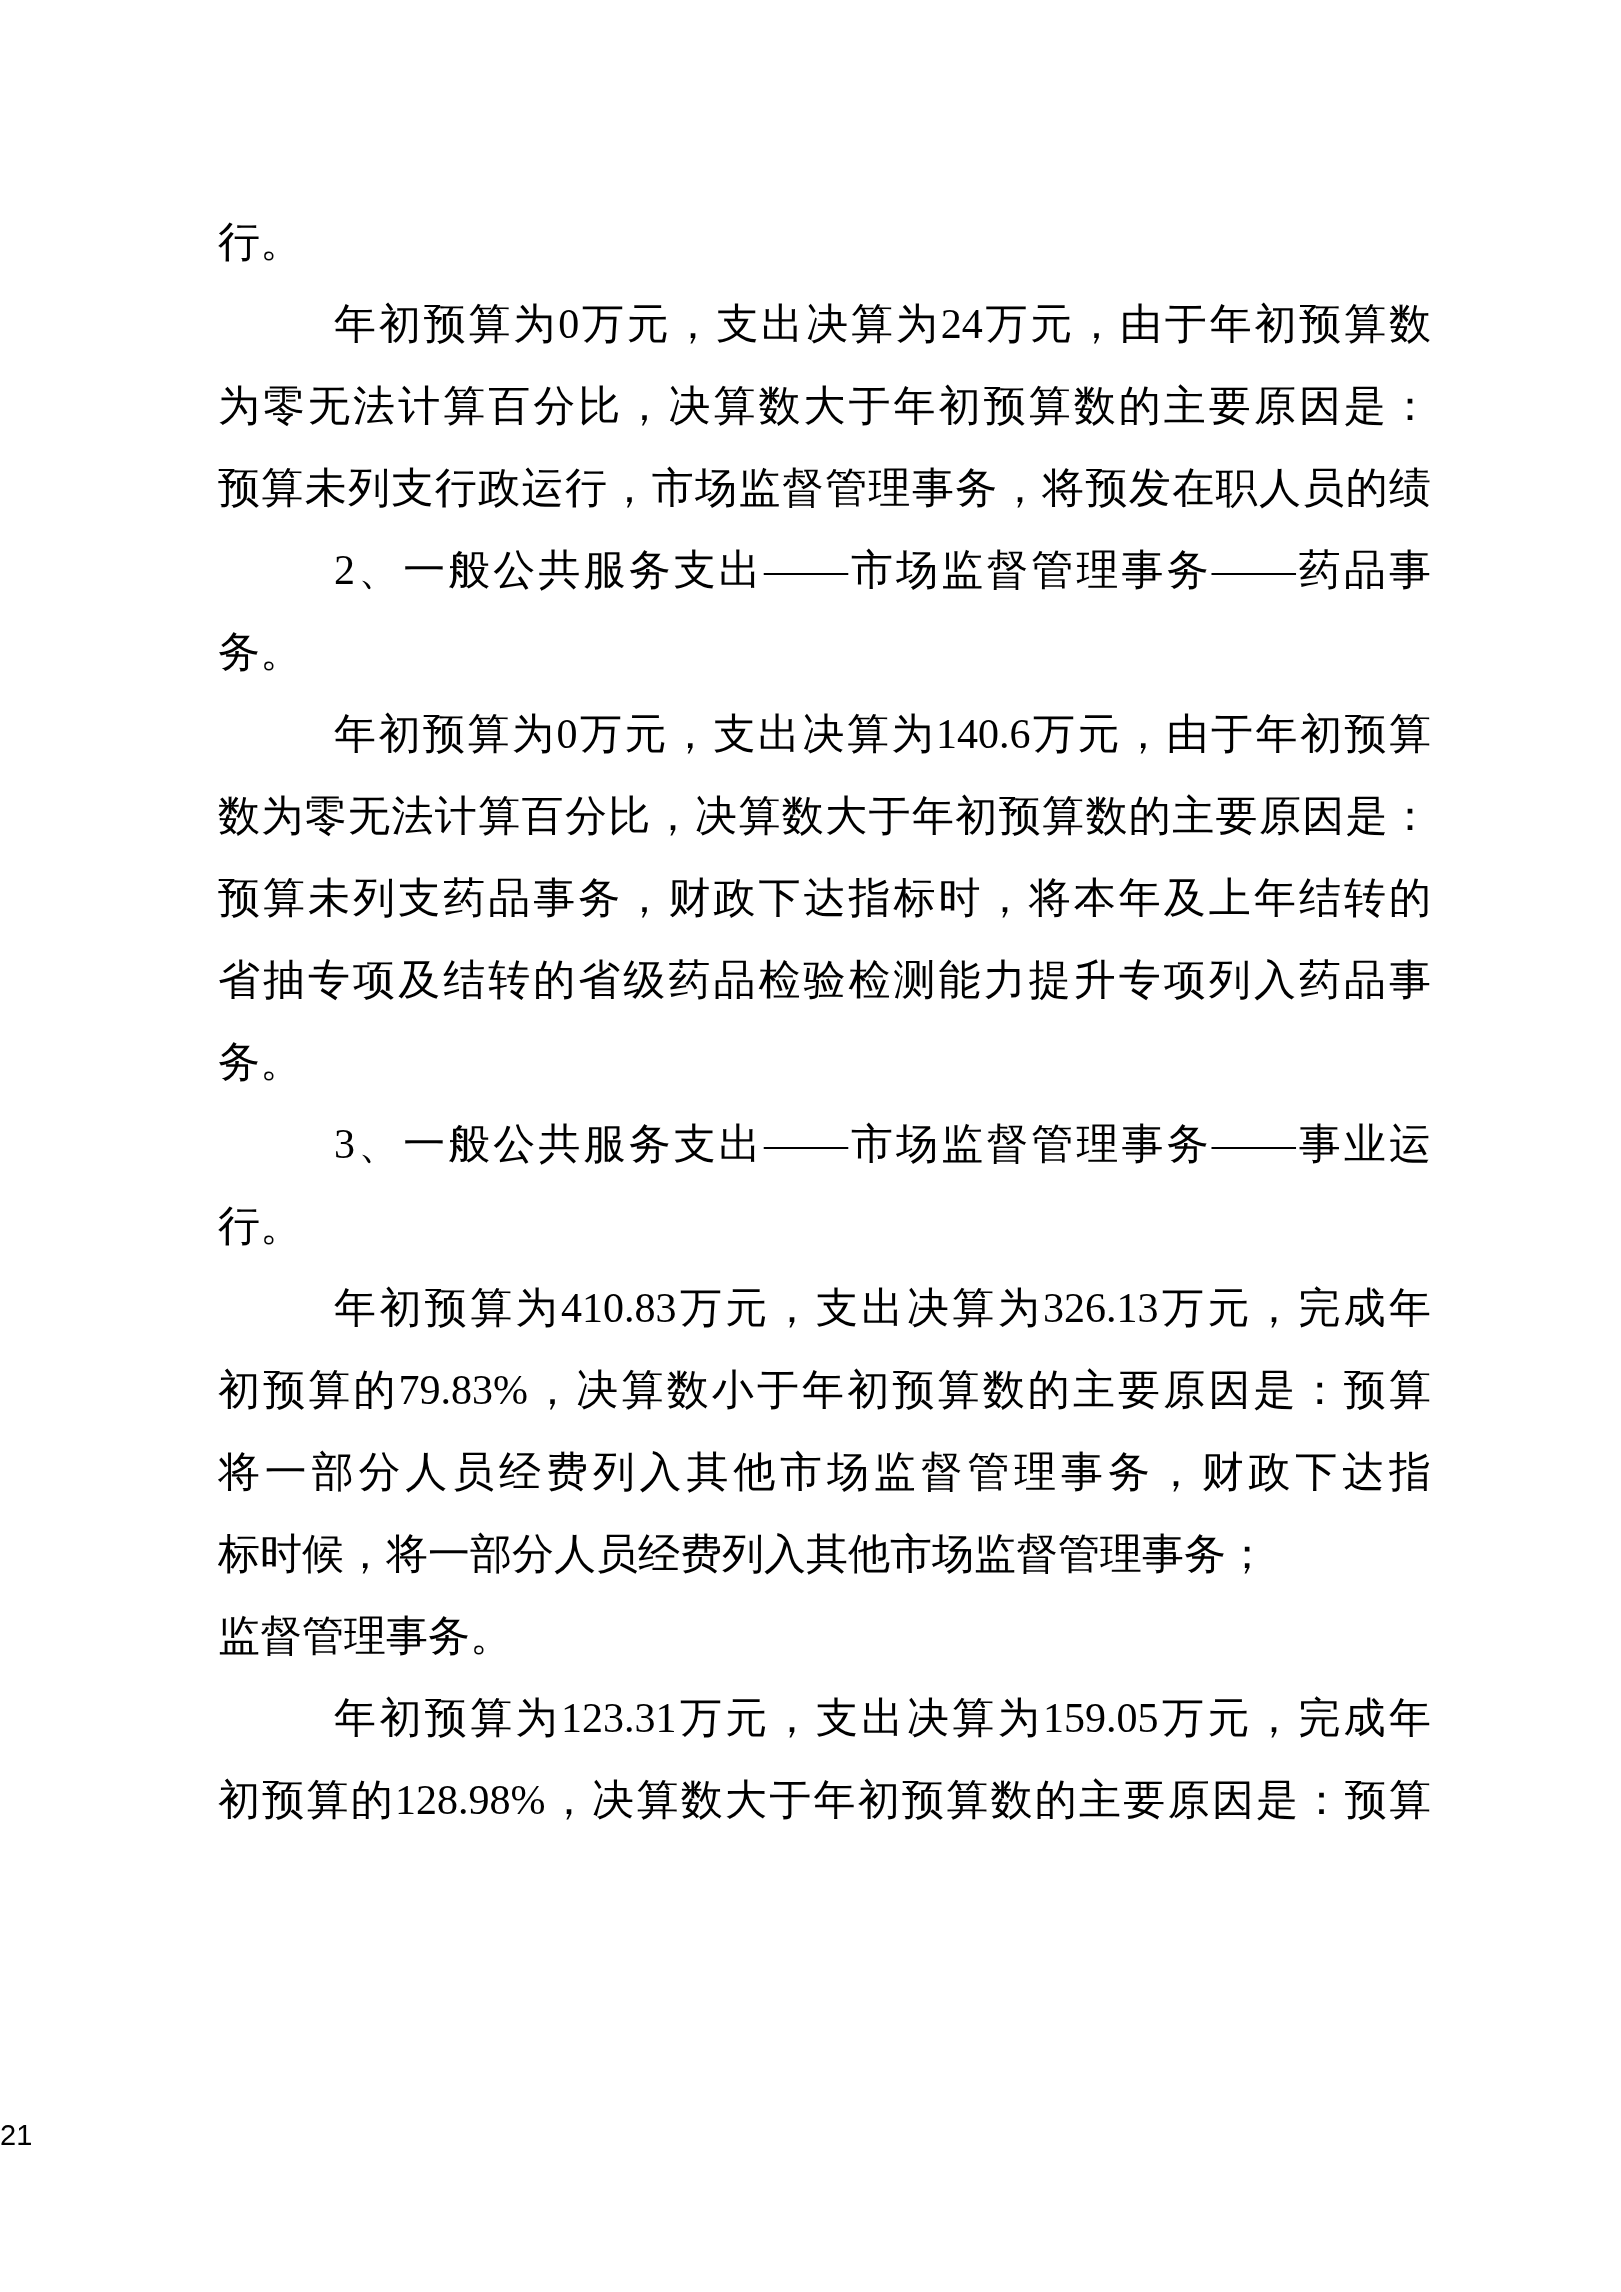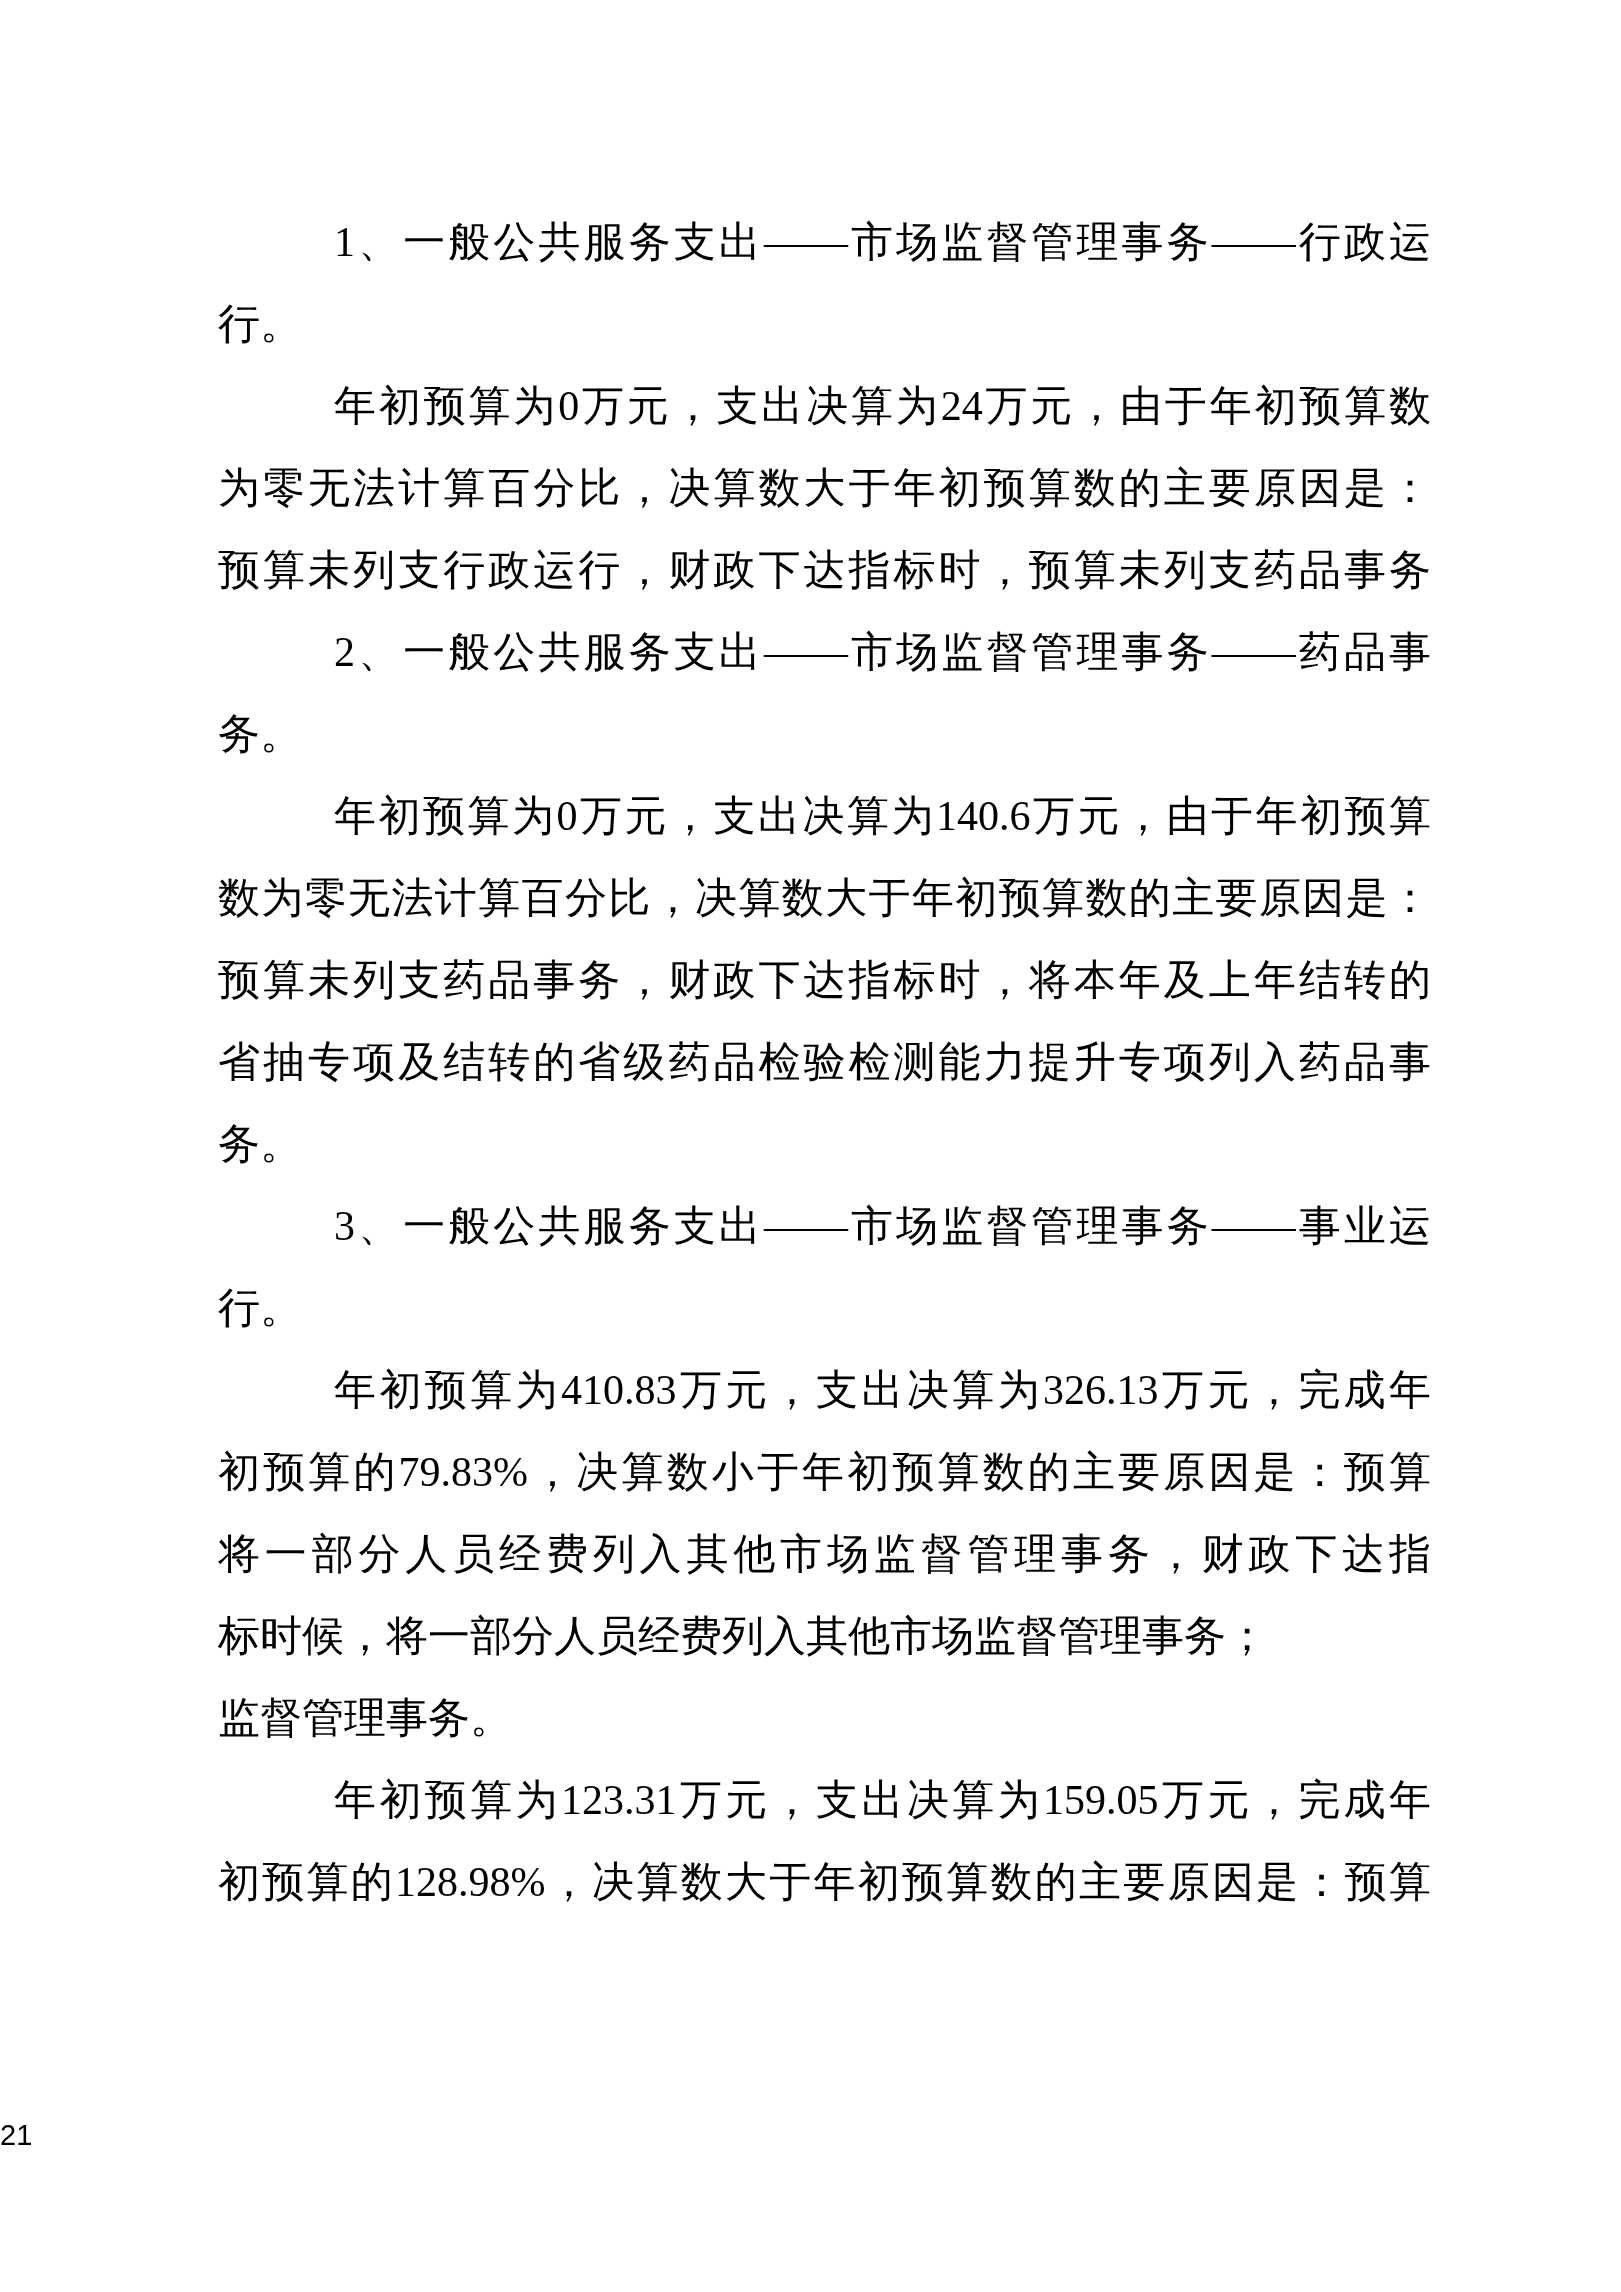--- a/index.html
+++ b/index.html
@@ -47,25 +47,24 @@
     font-family: "Liberation Sans", "DejaVu Sans", sans-serif;
     font-size: 29px;
     color: #000000;
   }
 </style>
 </head>
 <body>
 
 <div class="page">
   <div class="content" id="text-body">
-      <div class="line first just">1、一般公共服务支出——市场监督管理事务——行政运</div>
       <div class="line">行。</div>
       <div class="line first just">年初预算为0万元，支出决算为24万元，由于年初预算数</div>
       <div class="line just">为零无法计算百分比，决算数大于年初预算数的主要原因是：</div>
-      <div class="line just">预算未列支行政运行，财政下达指标时，预算未列支药品事务</div>
+      <div class="line just">预算未列支行政运行，市场监督管理事务，将预发在职人员的绩</div>
       <div class="line first just">2、一般公共服务支出——市场监督管理事务——药品事</div>
       <div class="line">务。</div>
       <div class="line first just">年初预算为0万元，支出决算为140.6万元，由于年初预算</div>
       <div class="line just">数为零无法计算百分比，决算数大于年初预算数的主要原因是：</div>
       <div class="line just">预算未列支药品事务，财政下达指标时，将本年及上年结转的</div>
       <div class="line just">省抽专项及结转的省级药品检验检测能力提升专项列入药品事</div>
       <div class="line">务。</div>
       <div class="line first just">3、一般公共服务支出——市场监督管理事务——事业运</div>
       <div class="line">行。</div>
       <div class="line first just">年初预算为410.83万元，支出决算为326.13万元，完成年</div>

